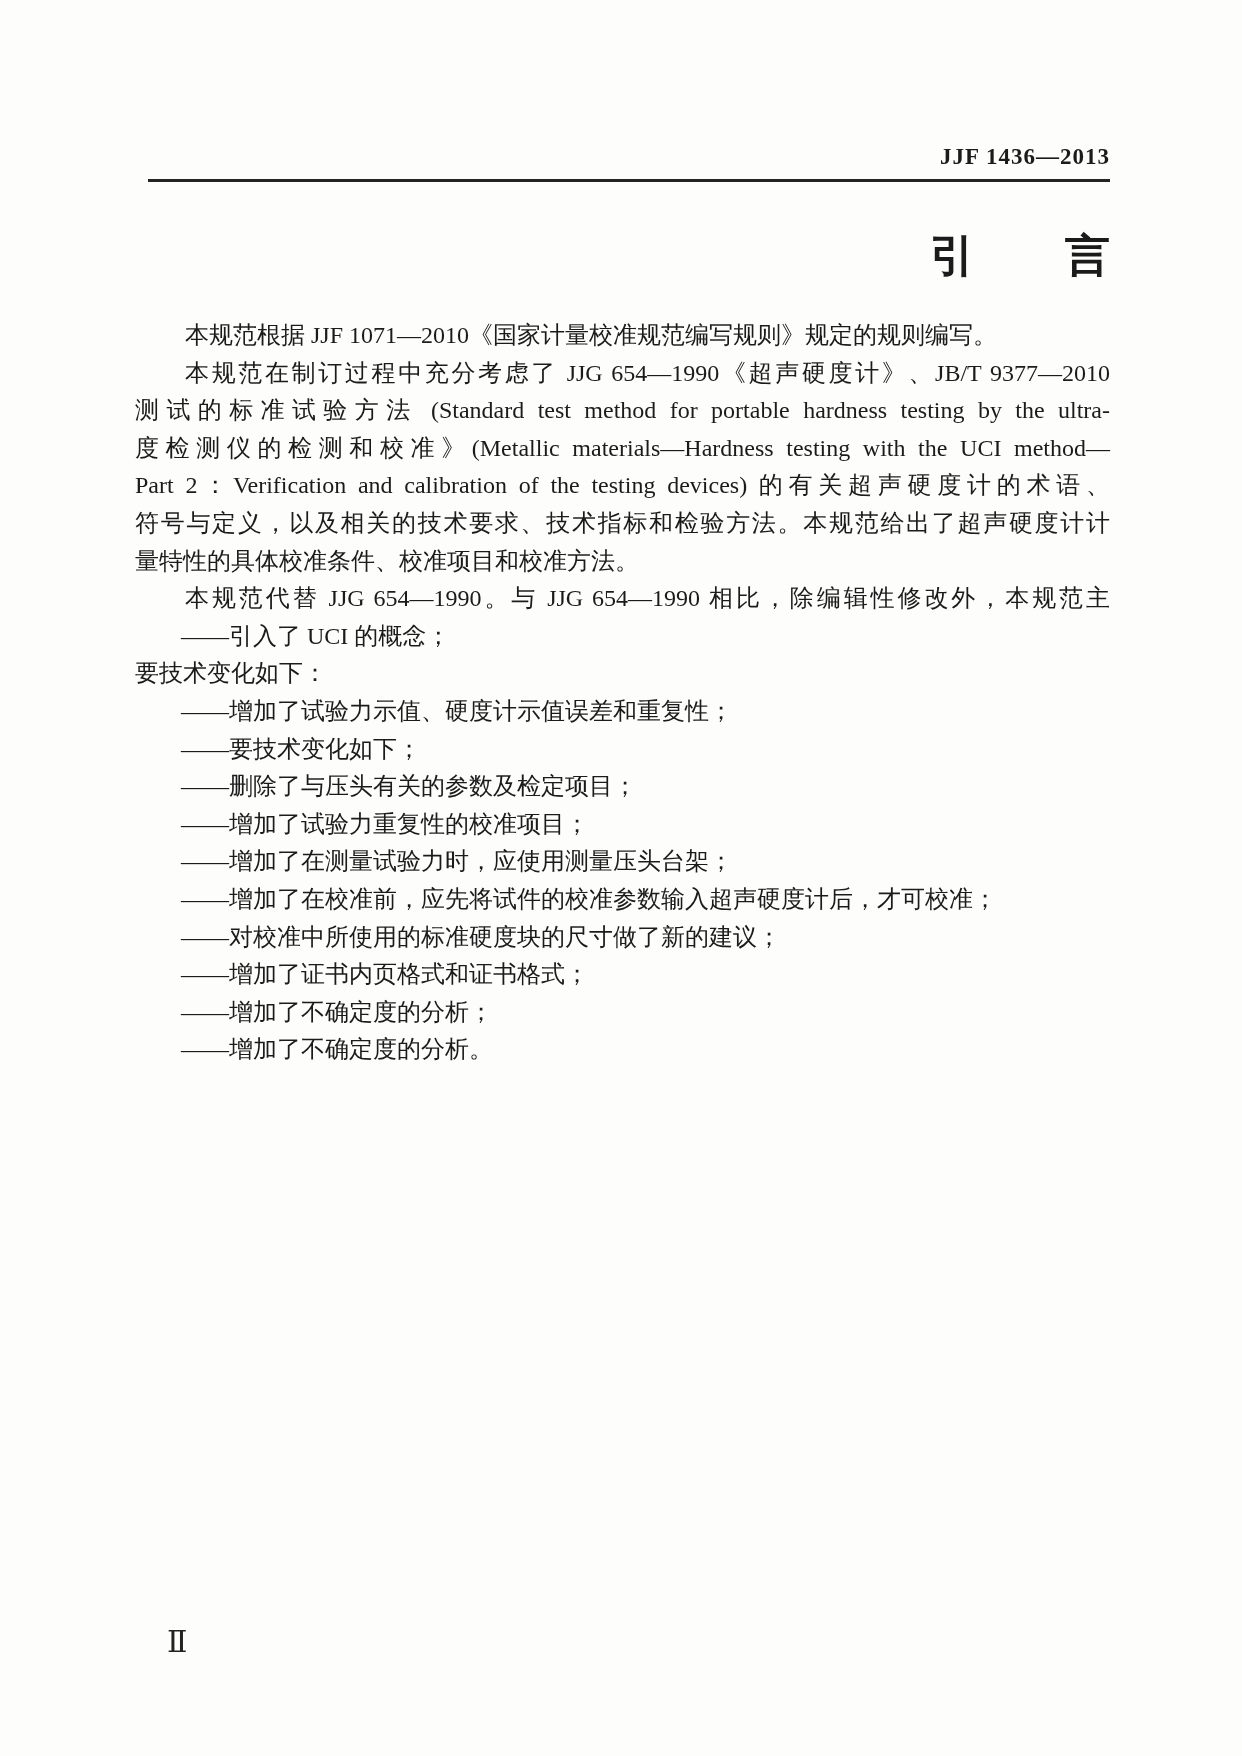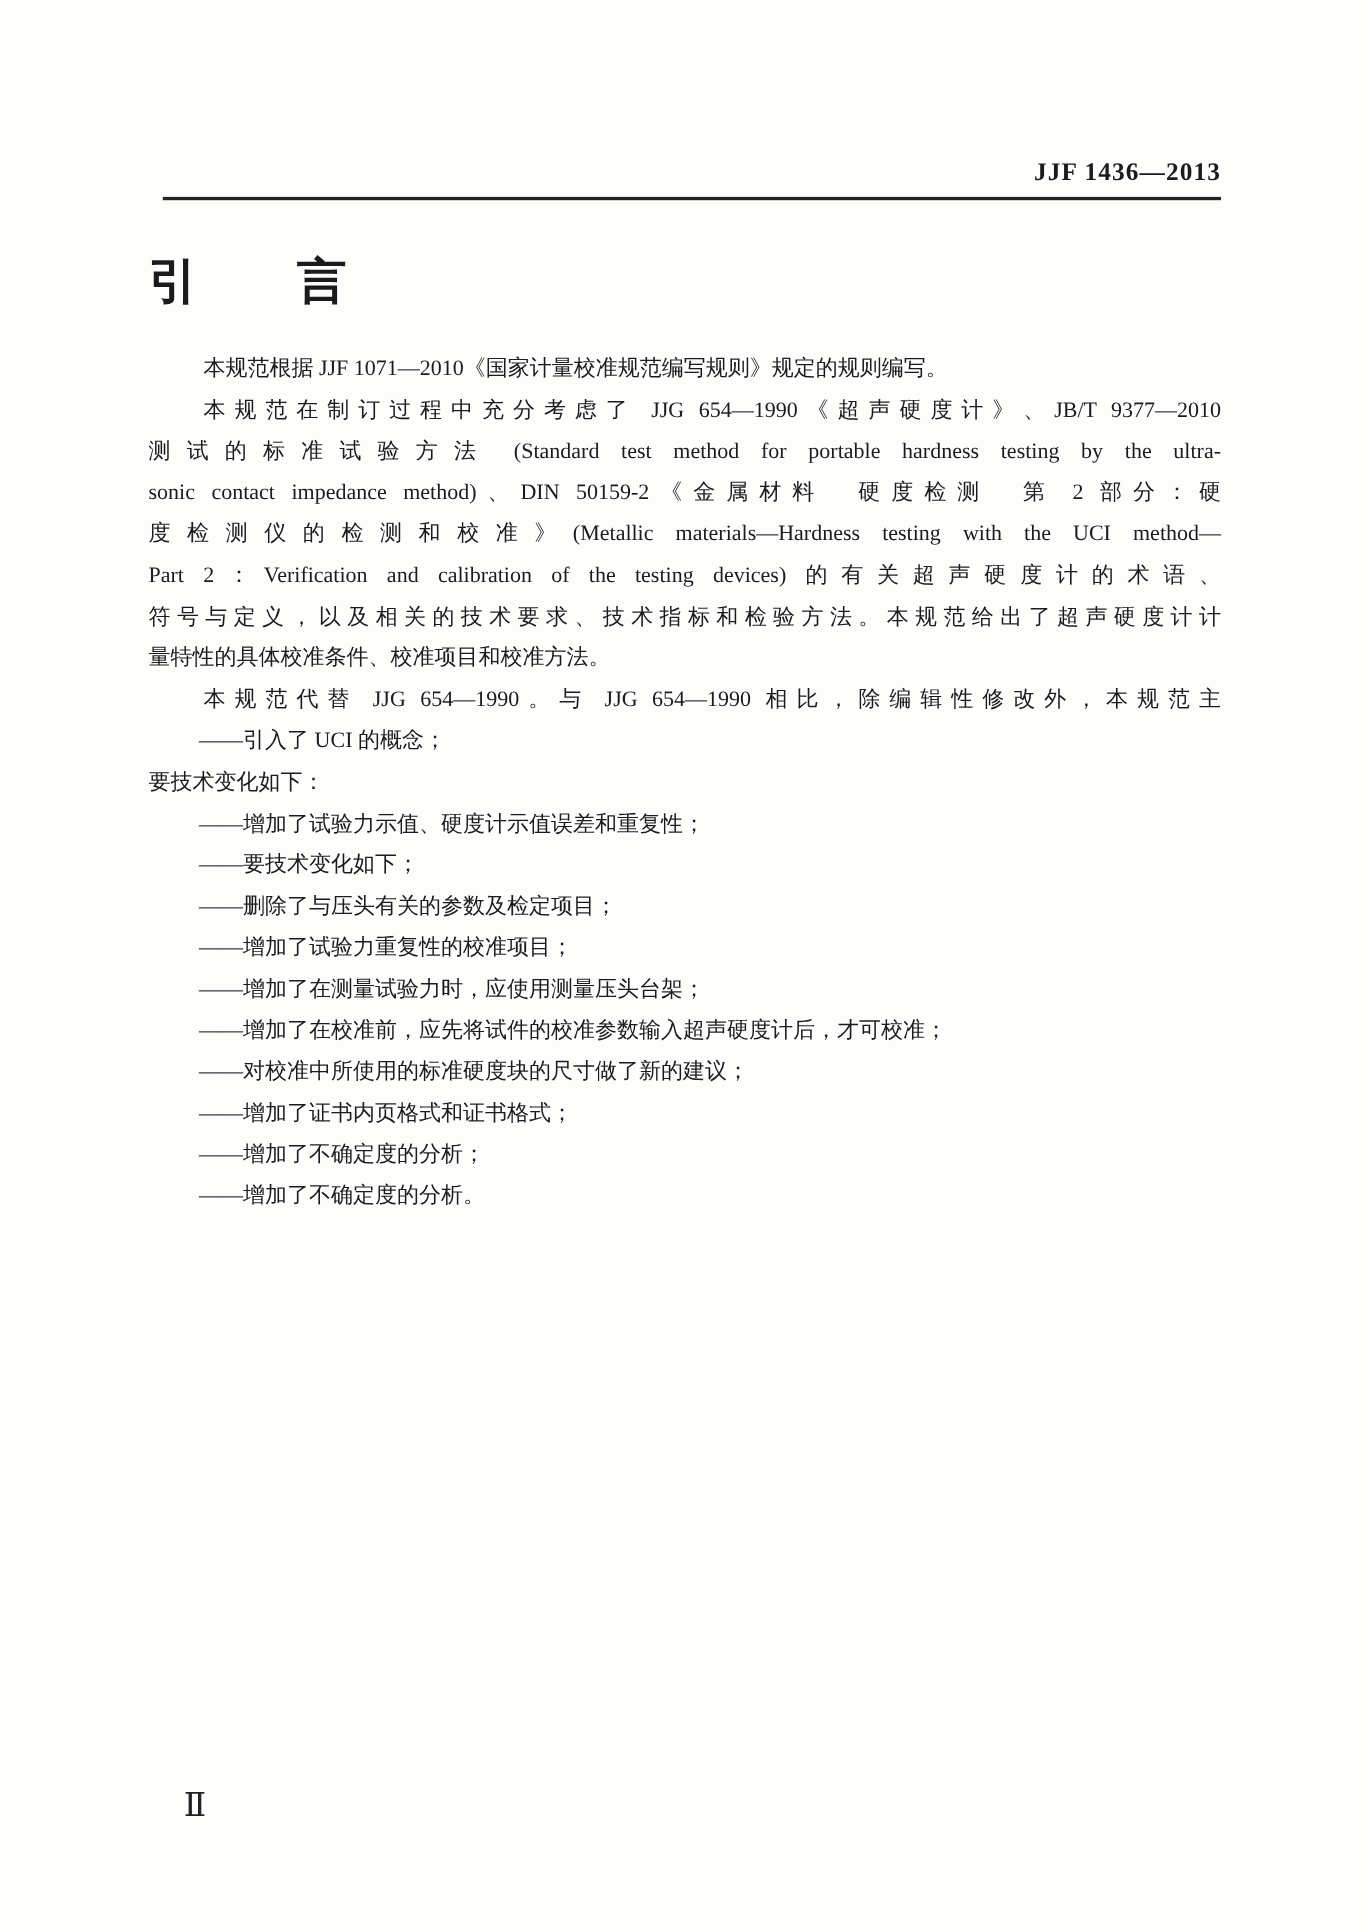--- a/index.html
+++ b/index.html
@@ -28,31 +28,31 @@
     left: 148px;
     width: 962px;
     height: 3px;
     background: #242424;
   }
   .doc-title {
     position: absolute;
     top: 226px;
     left: 135px;
     width: 975px;
-    text-align: left;
+    text-align: right;
     font-size: 45px;
     font-weight: bold;
     white-space: pre;
   }
   .doc-body {
     position: absolute;
     top: 317px;
     left: 135px;
     width: 975px;
-    font-size: 20px;
+    font-size: 24px;
     line-height: 37.6px;
   }
   .line {
     text-align: justify;
     text-align-last: left;
     white-space: pre-wrap;
   }
   .line.flush { text-align-last: justify; }
   .line.indent { text-indent: 50px; }
   .line.list { padding-left: 46px; }
@@ -70,21 +70,20 @@
 <div class="doc-header">JJF 1436—2013</div>
 
 <div class="header-rule"></div>
 
 <div class="doc-title">引　　言</div>
 
 <div class="doc-body">
     <div class="line indent">本规范根据 JJF 1071—2010《国家计量校准规范编写规则》规定的规则编写。</div>
     <div class="line indent flush">本规范在制订过程中充分考虑了 JJG 654—1990《超声硬度计》、JB/T 9377—2010</div>
     <div class="line flush">测试的标准试验方法 (Standard test method for portable hardness testing by the ultra-</div>
-    <div class="line flush">sonic contact impedance method)、DIN 50159-2《金属材料　硬度检测　第 2 部分：硬</div>
     <div class="line flush">度检测仪的检测和校准》(Metallic materials—Hardness testing with the UCI method—</div>
     <div class="line flush">Part 2：Verification and calibration of the testing devices) 的有关超声硬度计的术语、</div>
     <div class="line flush">符号与定义，以及相关的技术要求、技术指标和检验方法。本规范给出了超声硬度计计</div>
     <div class="line">量特性的具体校准条件、校准项目和校准方法。</div>
     <div class="line indent flush">本规范代替 JJG 654—1990。与 JJG 654—1990 相比，除编辑性修改外，本规范主</div>
     <div class="line list">——引入了 UCI 的概念；</div>
     <div class="line">要技术变化如下：</div>
     <div class="line list">——增加了试验力示值、硬度计示值误差和重复性；</div>
     <div class="line list">——要技术变化如下；</div>
     <div class="line list">——删除了与压头有关的参数及检定项目；</div>

